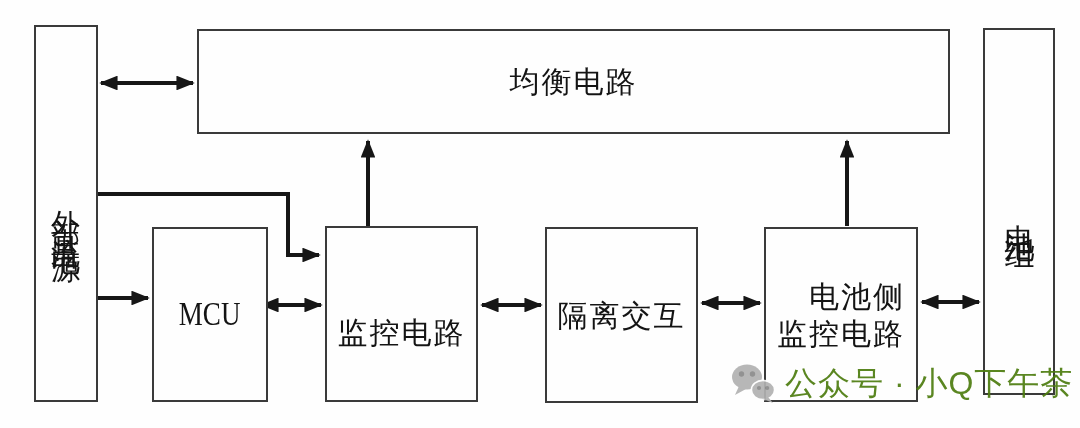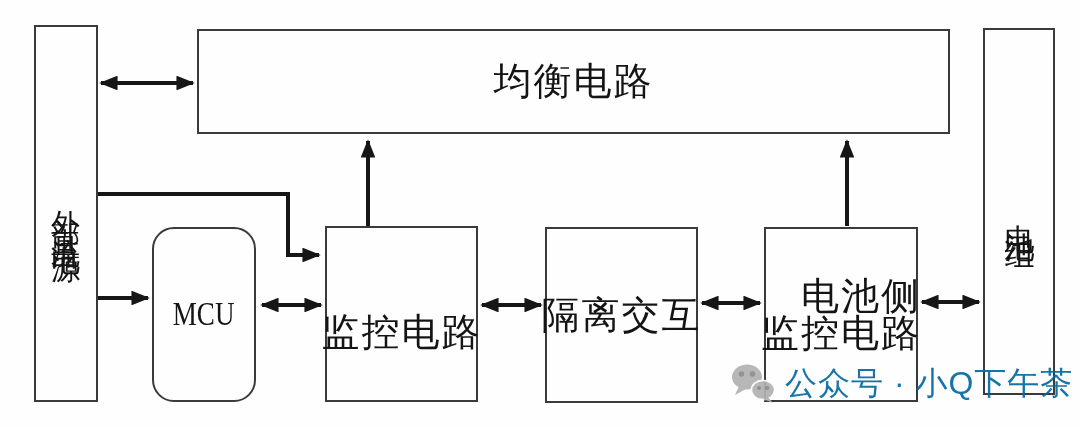--- a/index.html
+++ b/index.html
@@ -28,21 +28,21 @@
     border: 2px solid #3a3a3a;
     display: flex;
     align-items: center;
     justify-content: center;
     text-align: center;
     color: #141414;
     z-index: 2;
     font-family: "Liberation Serif", serif;
   }
   .node .h-label {
-    font-size: 38px;
+    font-size: 30px;
     line-height: 37px;
     letter-spacing: 2px;
     white-space: nowrap;
   }
   .node .v-label {
     writing-mode: vertical-rl;
     text-orientation: upright;
     font-size: 29px;
     letter-spacing: 9px;
     white-space: nowrap;
@@ -52,21 +52,21 @@
     transform: scaleX(0.82);
     letter-spacing: 0;
   }
   .watermark {
     position: absolute;
     left: 730px;
     top: 363px;
     display: flex;
     align-items: center;
     gap: 9px;
-    color: #0369a1;
+    color: #4d7c0f;
     font-size: 32px;
     font-family: "Liberation Sans", sans-serif;
     z-index: 3;
     letter-spacing: 1px;
     white-space: nowrap;
     opacity: 0.92;
   }
   .watermark .wm-text { line-height: 40px; }
 </style>
 </head>
@@ -94,21 +94,21 @@
   </svg>
 
   <div class="node" style="left:34px; top:25px; width:64px; height:377px;">
     <span class="v-label">外部直流电源</span>
   </div>
 
   <div class="node" style="left:197px; top:29px; width:753px; height:105px;">
     <span class="h-label">均衡电路</span>
   </div>
 
-  <div class="node" style="left:152px; top:227px; width:104px; height:175px;border-radius:22px;">
+  <div class="node" style="left:152px; top:227px; width:116px; height:175px;">
     <span class="h-label mcu-label">MCU</span>
   </div>
 
   <div class="node" style="left:325px; top:226px; width:153px; height:176px;">
     <span class="h-label">
       <br>
       <span>监控电路</span>
     </span>
   </div>
 

